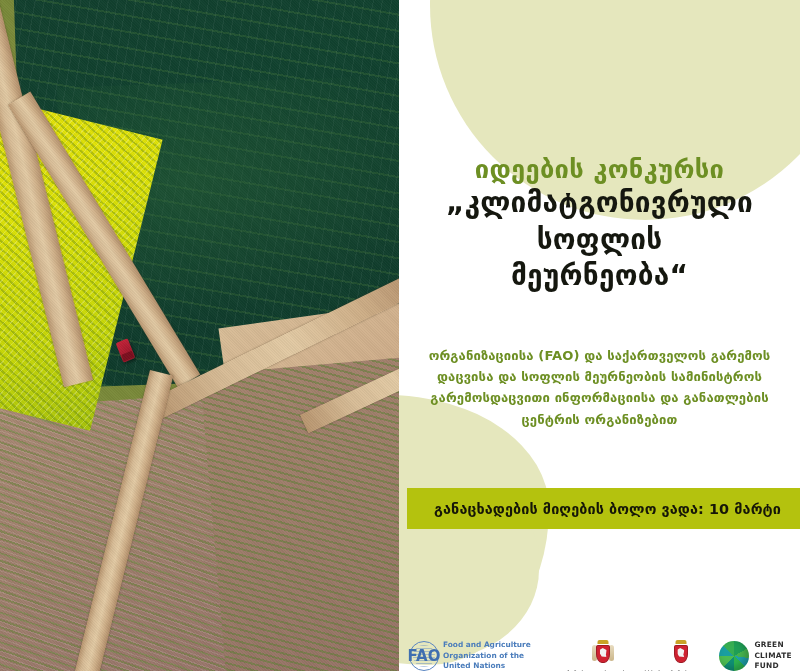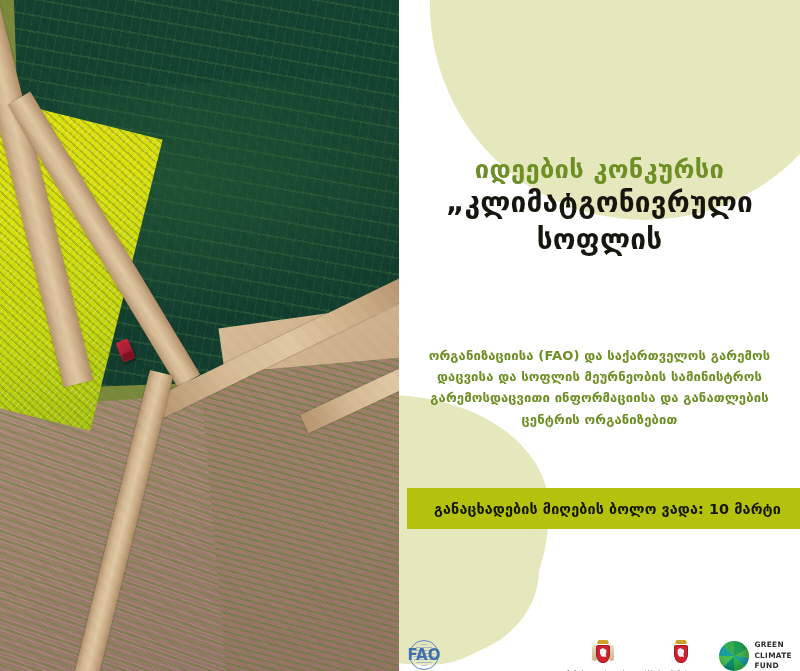--- a/index.html
+++ b/index.html
@@ -448,39 +448,45 @@
     <div class="blob-top"></div>
     <div class="blob-bottom"></div>
     <div class="blob-bottom2"></div>
 
     <div class="content-inner">
 
       <div class="title-block">
         <div class="title-line-1">იდეების კონკურსი</div>
         <div class="title-line-2">„კლიმატგონივრული</div>
         <div class="title-line-3">სოფლის</div>
+        <div class="title-line-4">მეურნეობა“</div>
       </div>
 
       <div class="body-block">
         <div class="body-line">ორგანიზაციისა (FAO) და საქართველოს გარემოს</div>
         <div class="body-line">დაცვისა და სოფლის მეურნეობის სამინისტროს</div>
         <div class="body-line">გარემოსდაცვითი ინფორმაციისა და განათლების</div>
         <div class="body-line">ცენტრის ორგანიზებით</div>
       </div>
 
       <div class="deadline-banner">
         <span class="deadline-text">განაცხადების მიღების ბოლო ვადა: 10 მარტი</span>
       </div>
 
       <div class="footer">
 
         <div class="logo fao-logo">
           <div class="fao-mark">
             <div class="fao-inner"></div>
             <div class="fao-letters">FAO</div>
+          </div>
+          <div class="fao-text">
+            <div>Food and Agriculture</div>
+            <div>Organization of the</div>
+            <div>United Nations</div>
           </div>
         </div>
 
         <div class="logo gov-logo">
           <div class="coa">
             <span class="supporter-l"></span>
             <span class="supporter-r"></span>
             <span class="crown"></span>
             <span class="shield"></span>
             <span class="rider"></span>

